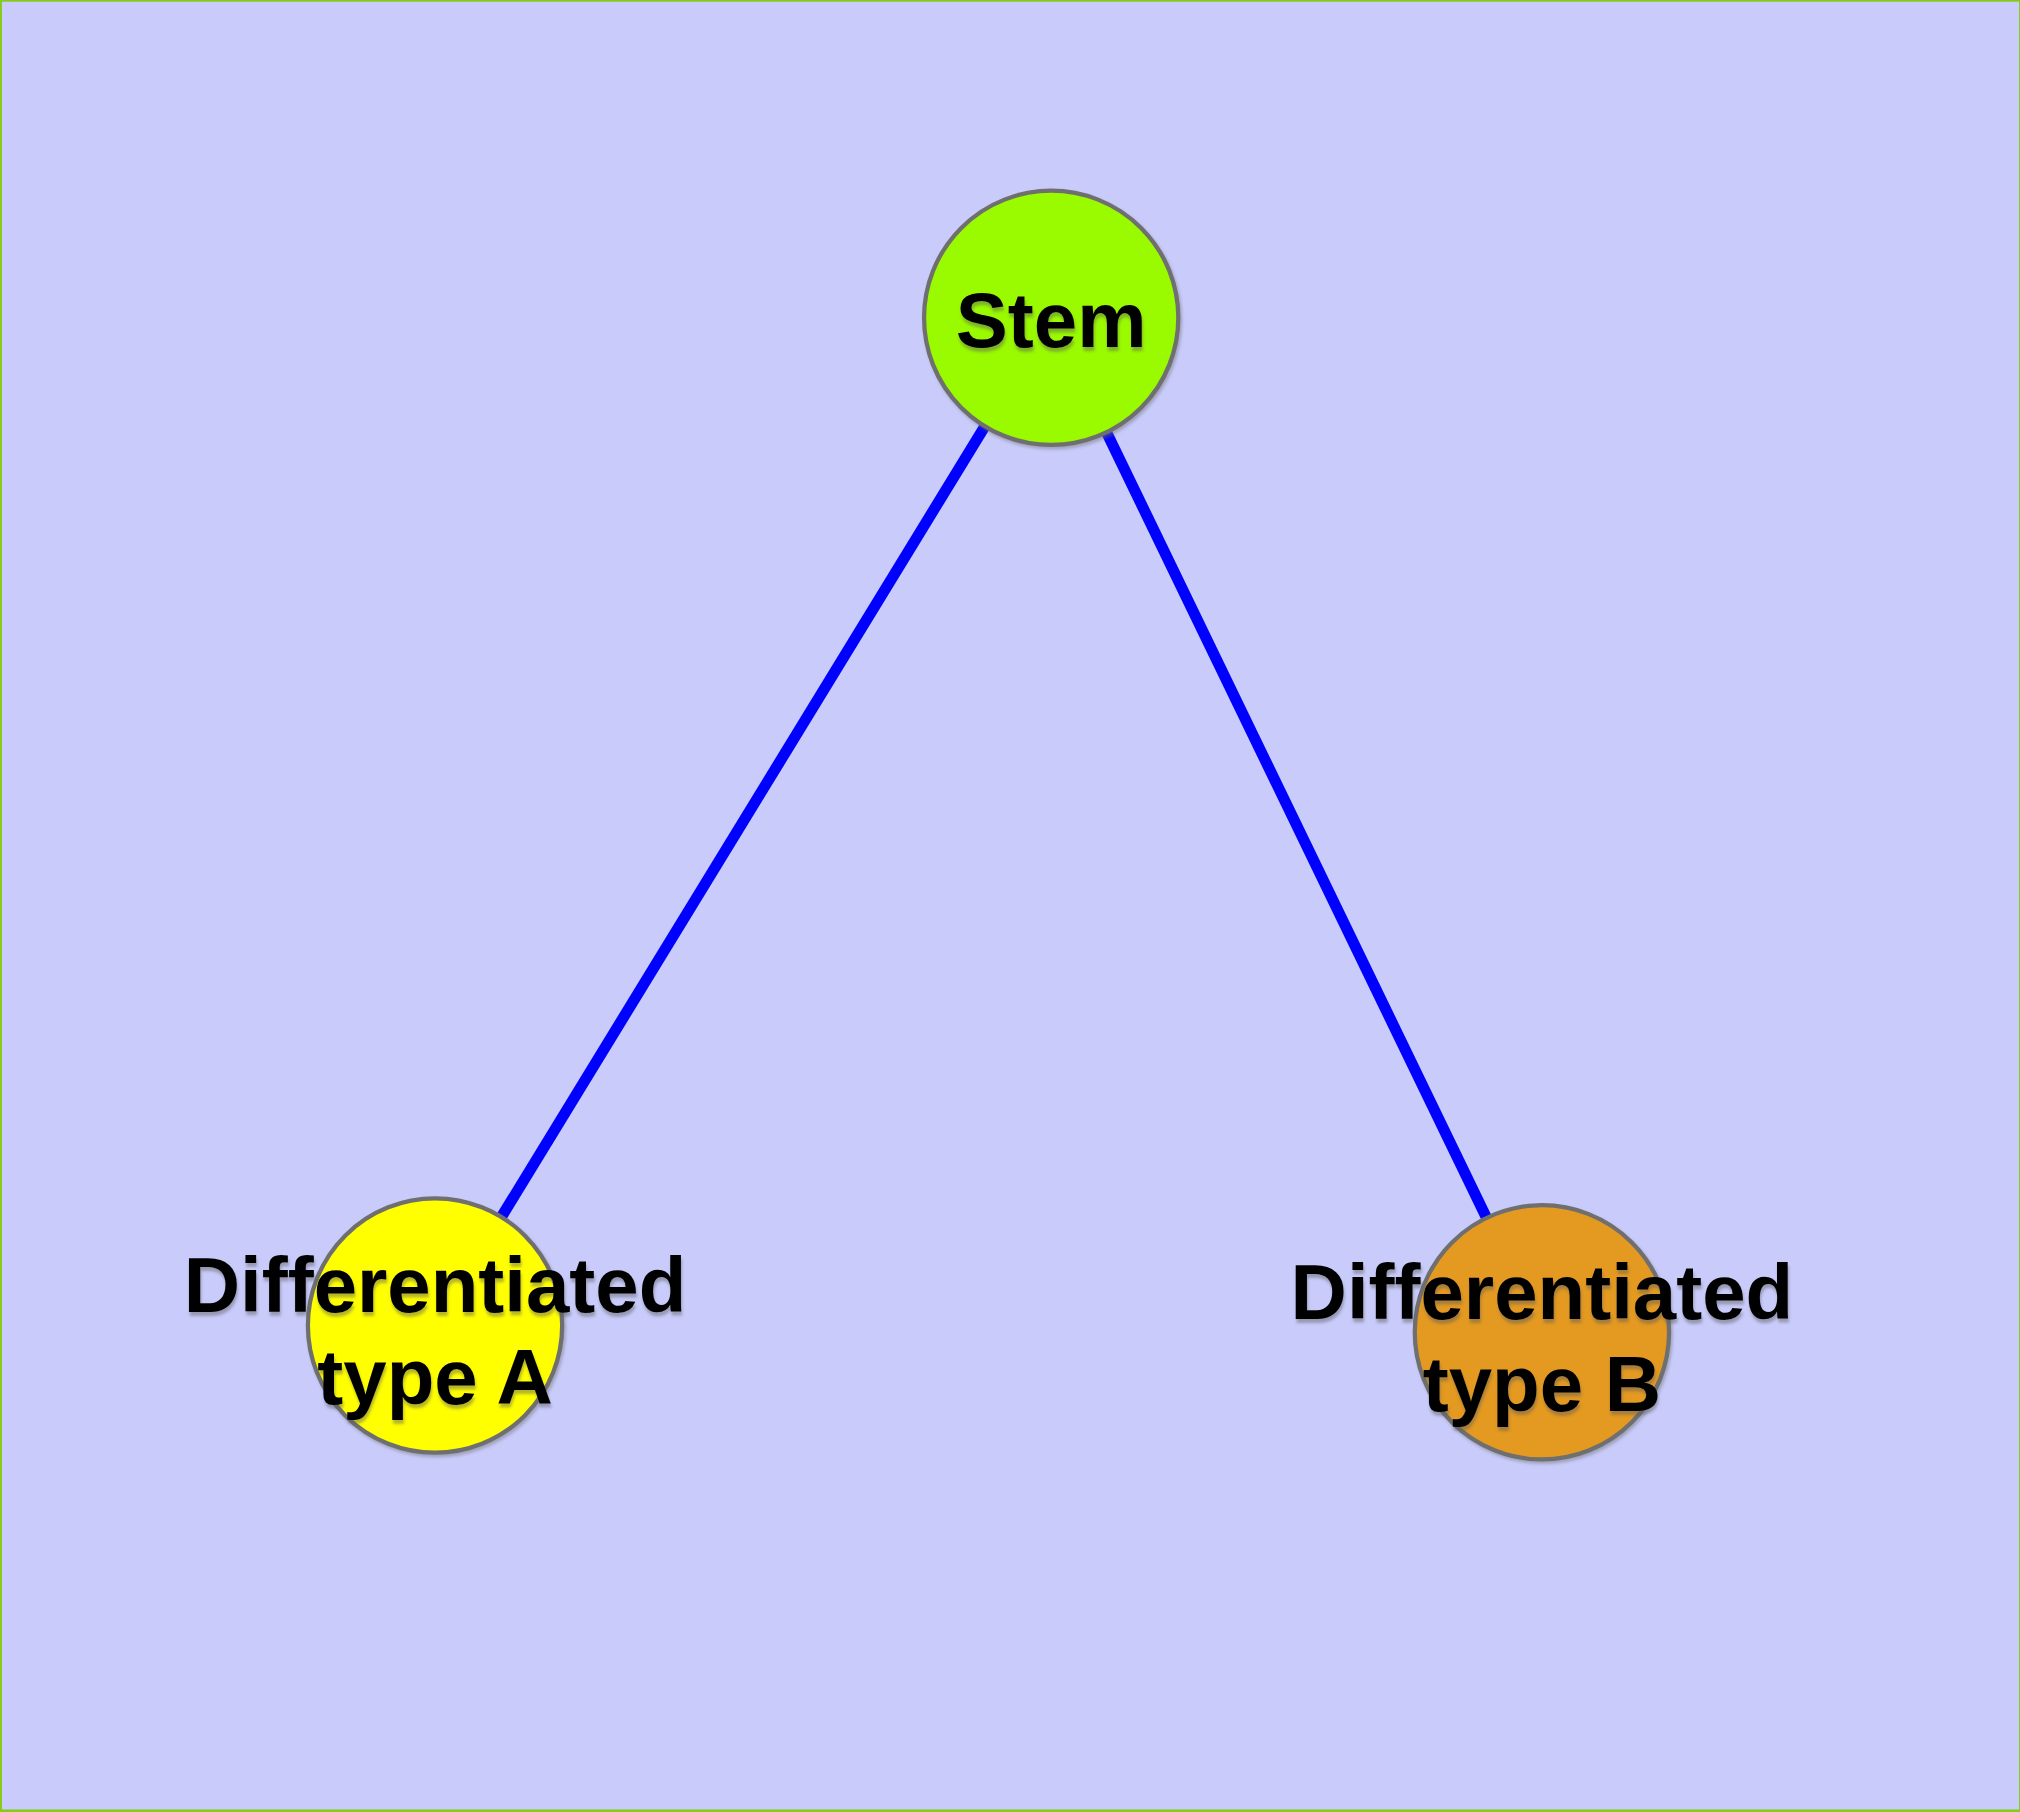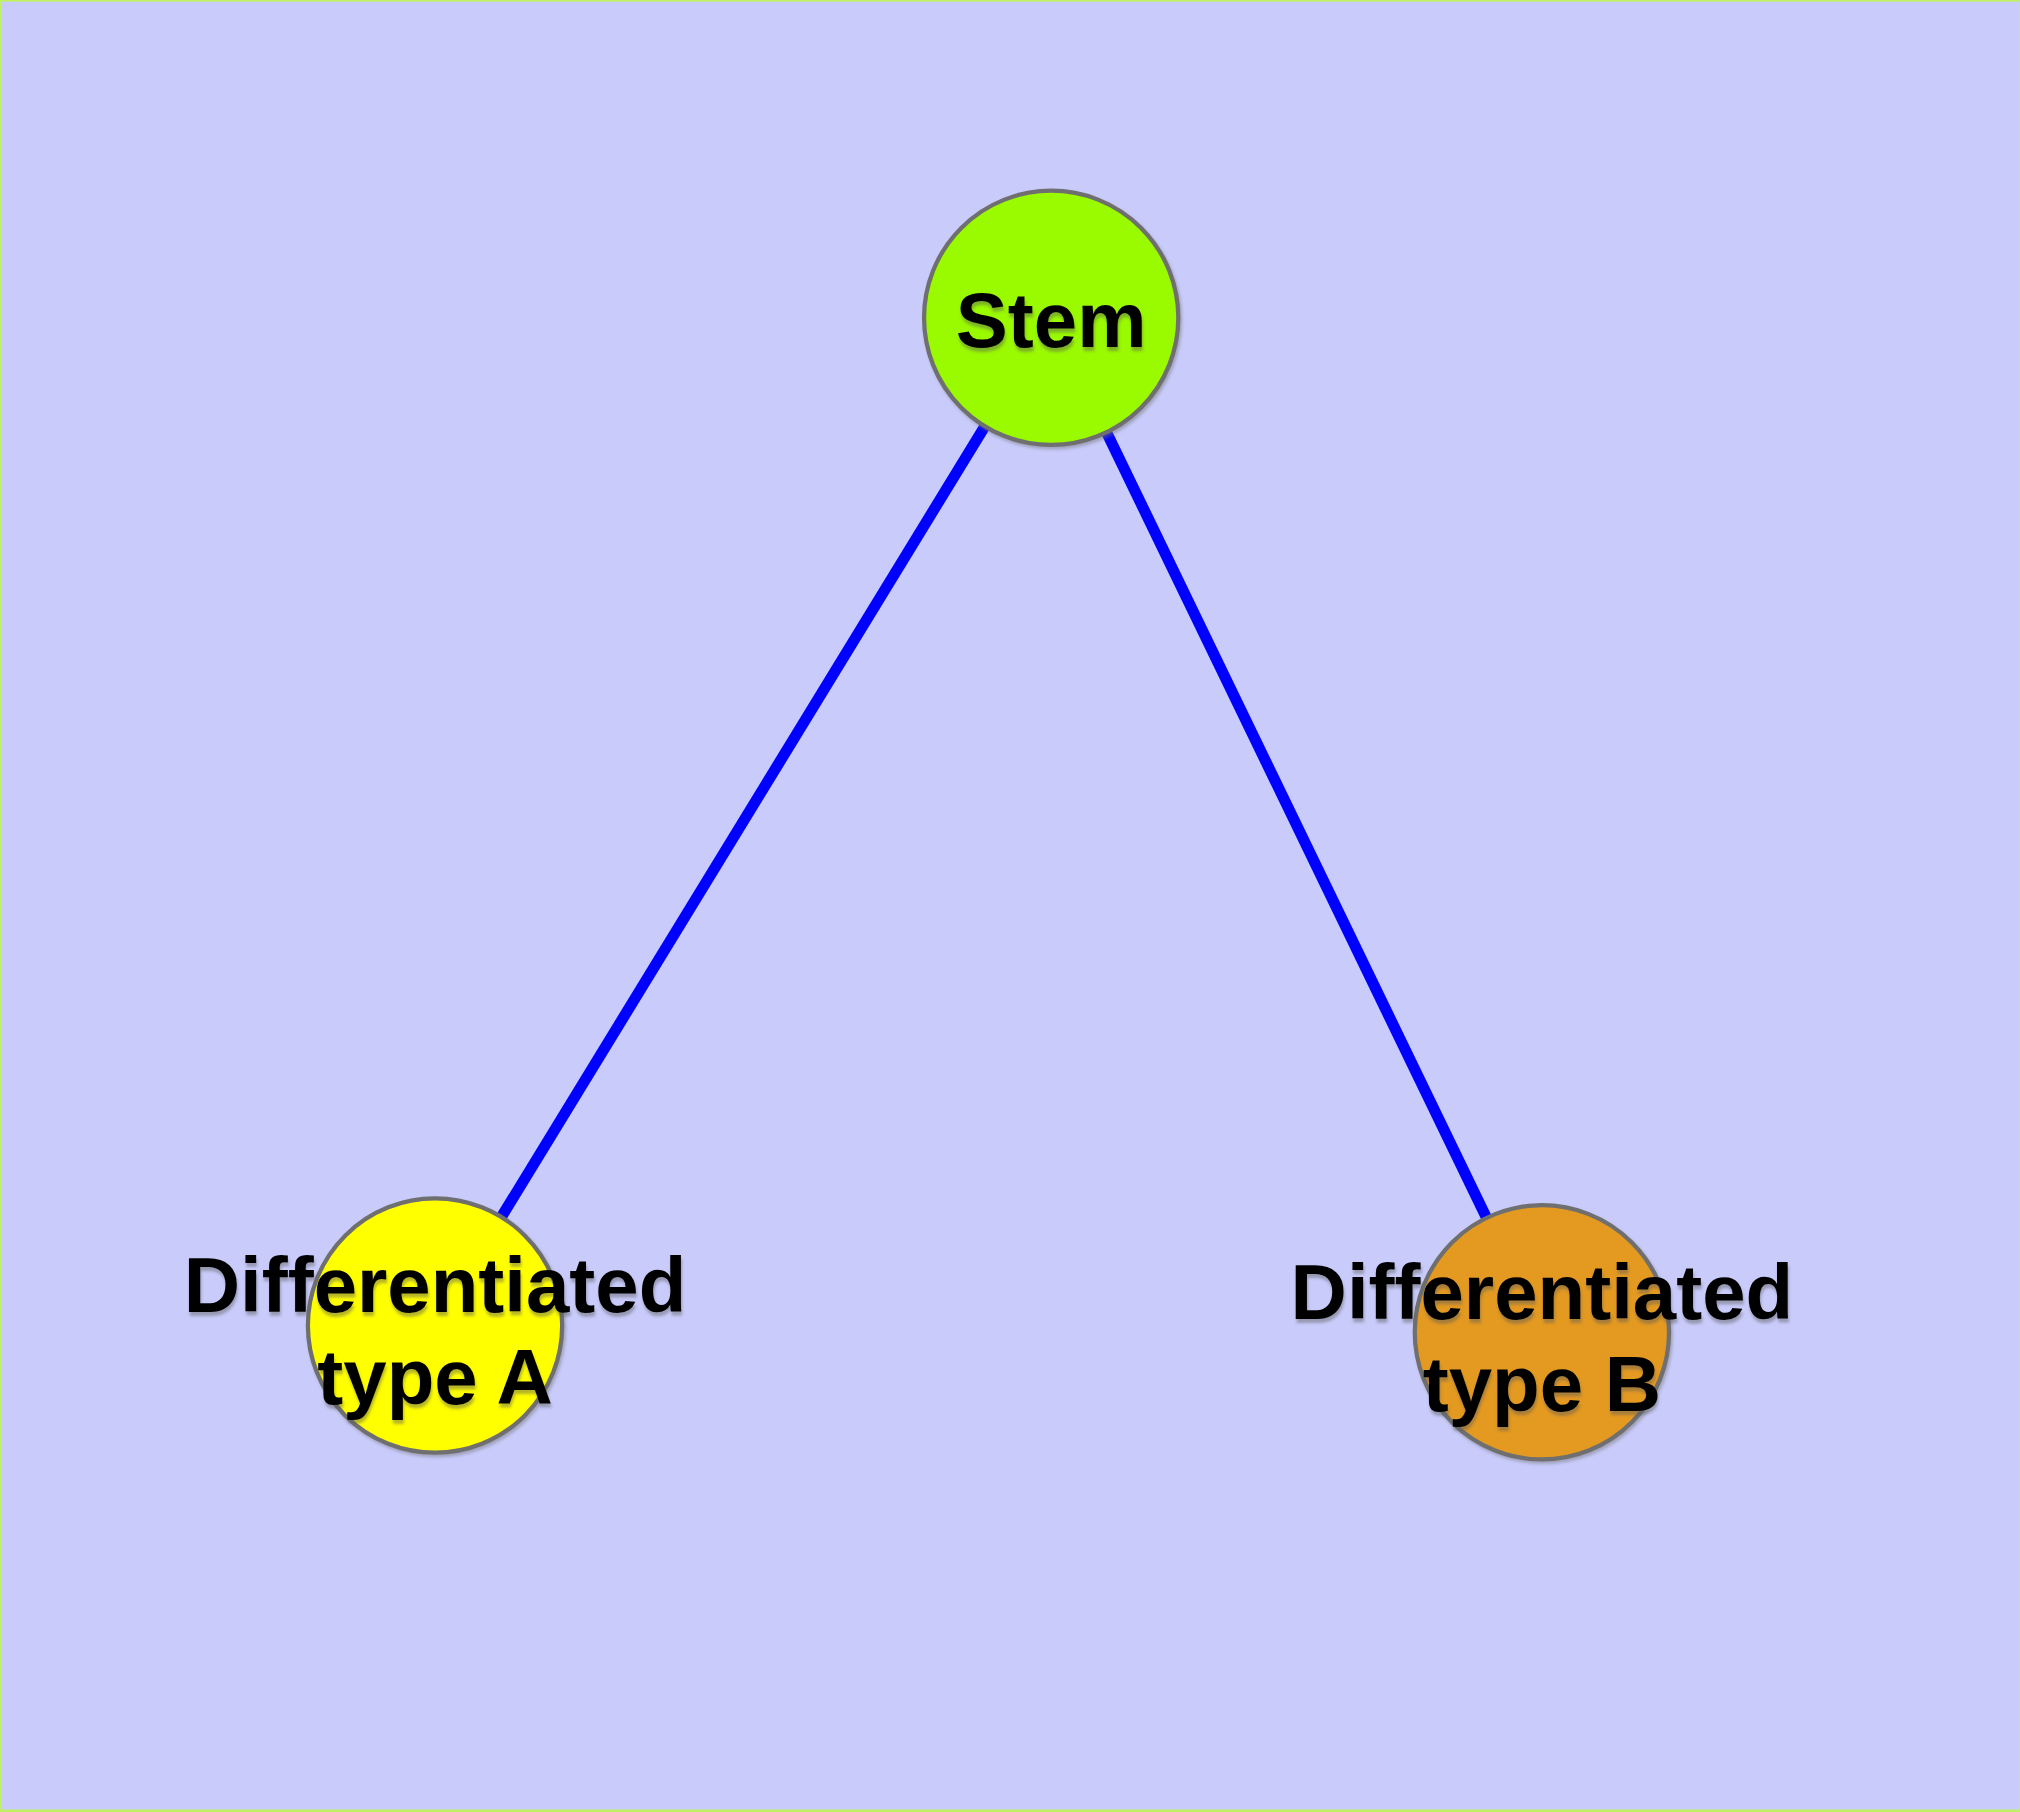--- a/index.html
+++ b/index.html
@@ -7,21 +7,21 @@
     padding: 0;
     background: #ffffff;
     width: 2021px;
     height: 1812px;
     overflow: hidden;
   }
   .canvas-wrap {
     position: relative;
     width: 2021px;
     height: 1812px;
-    background: #bef264;
+    background: #84cc16;
   }
   svg.graph {
     display: block;
     width: 2021px;
     height: 1812px;
   }
   svg.graph text {
     font-family: "Liberation Sans", sans-serif;
     font-weight: bold;
     font-size: 92px;

